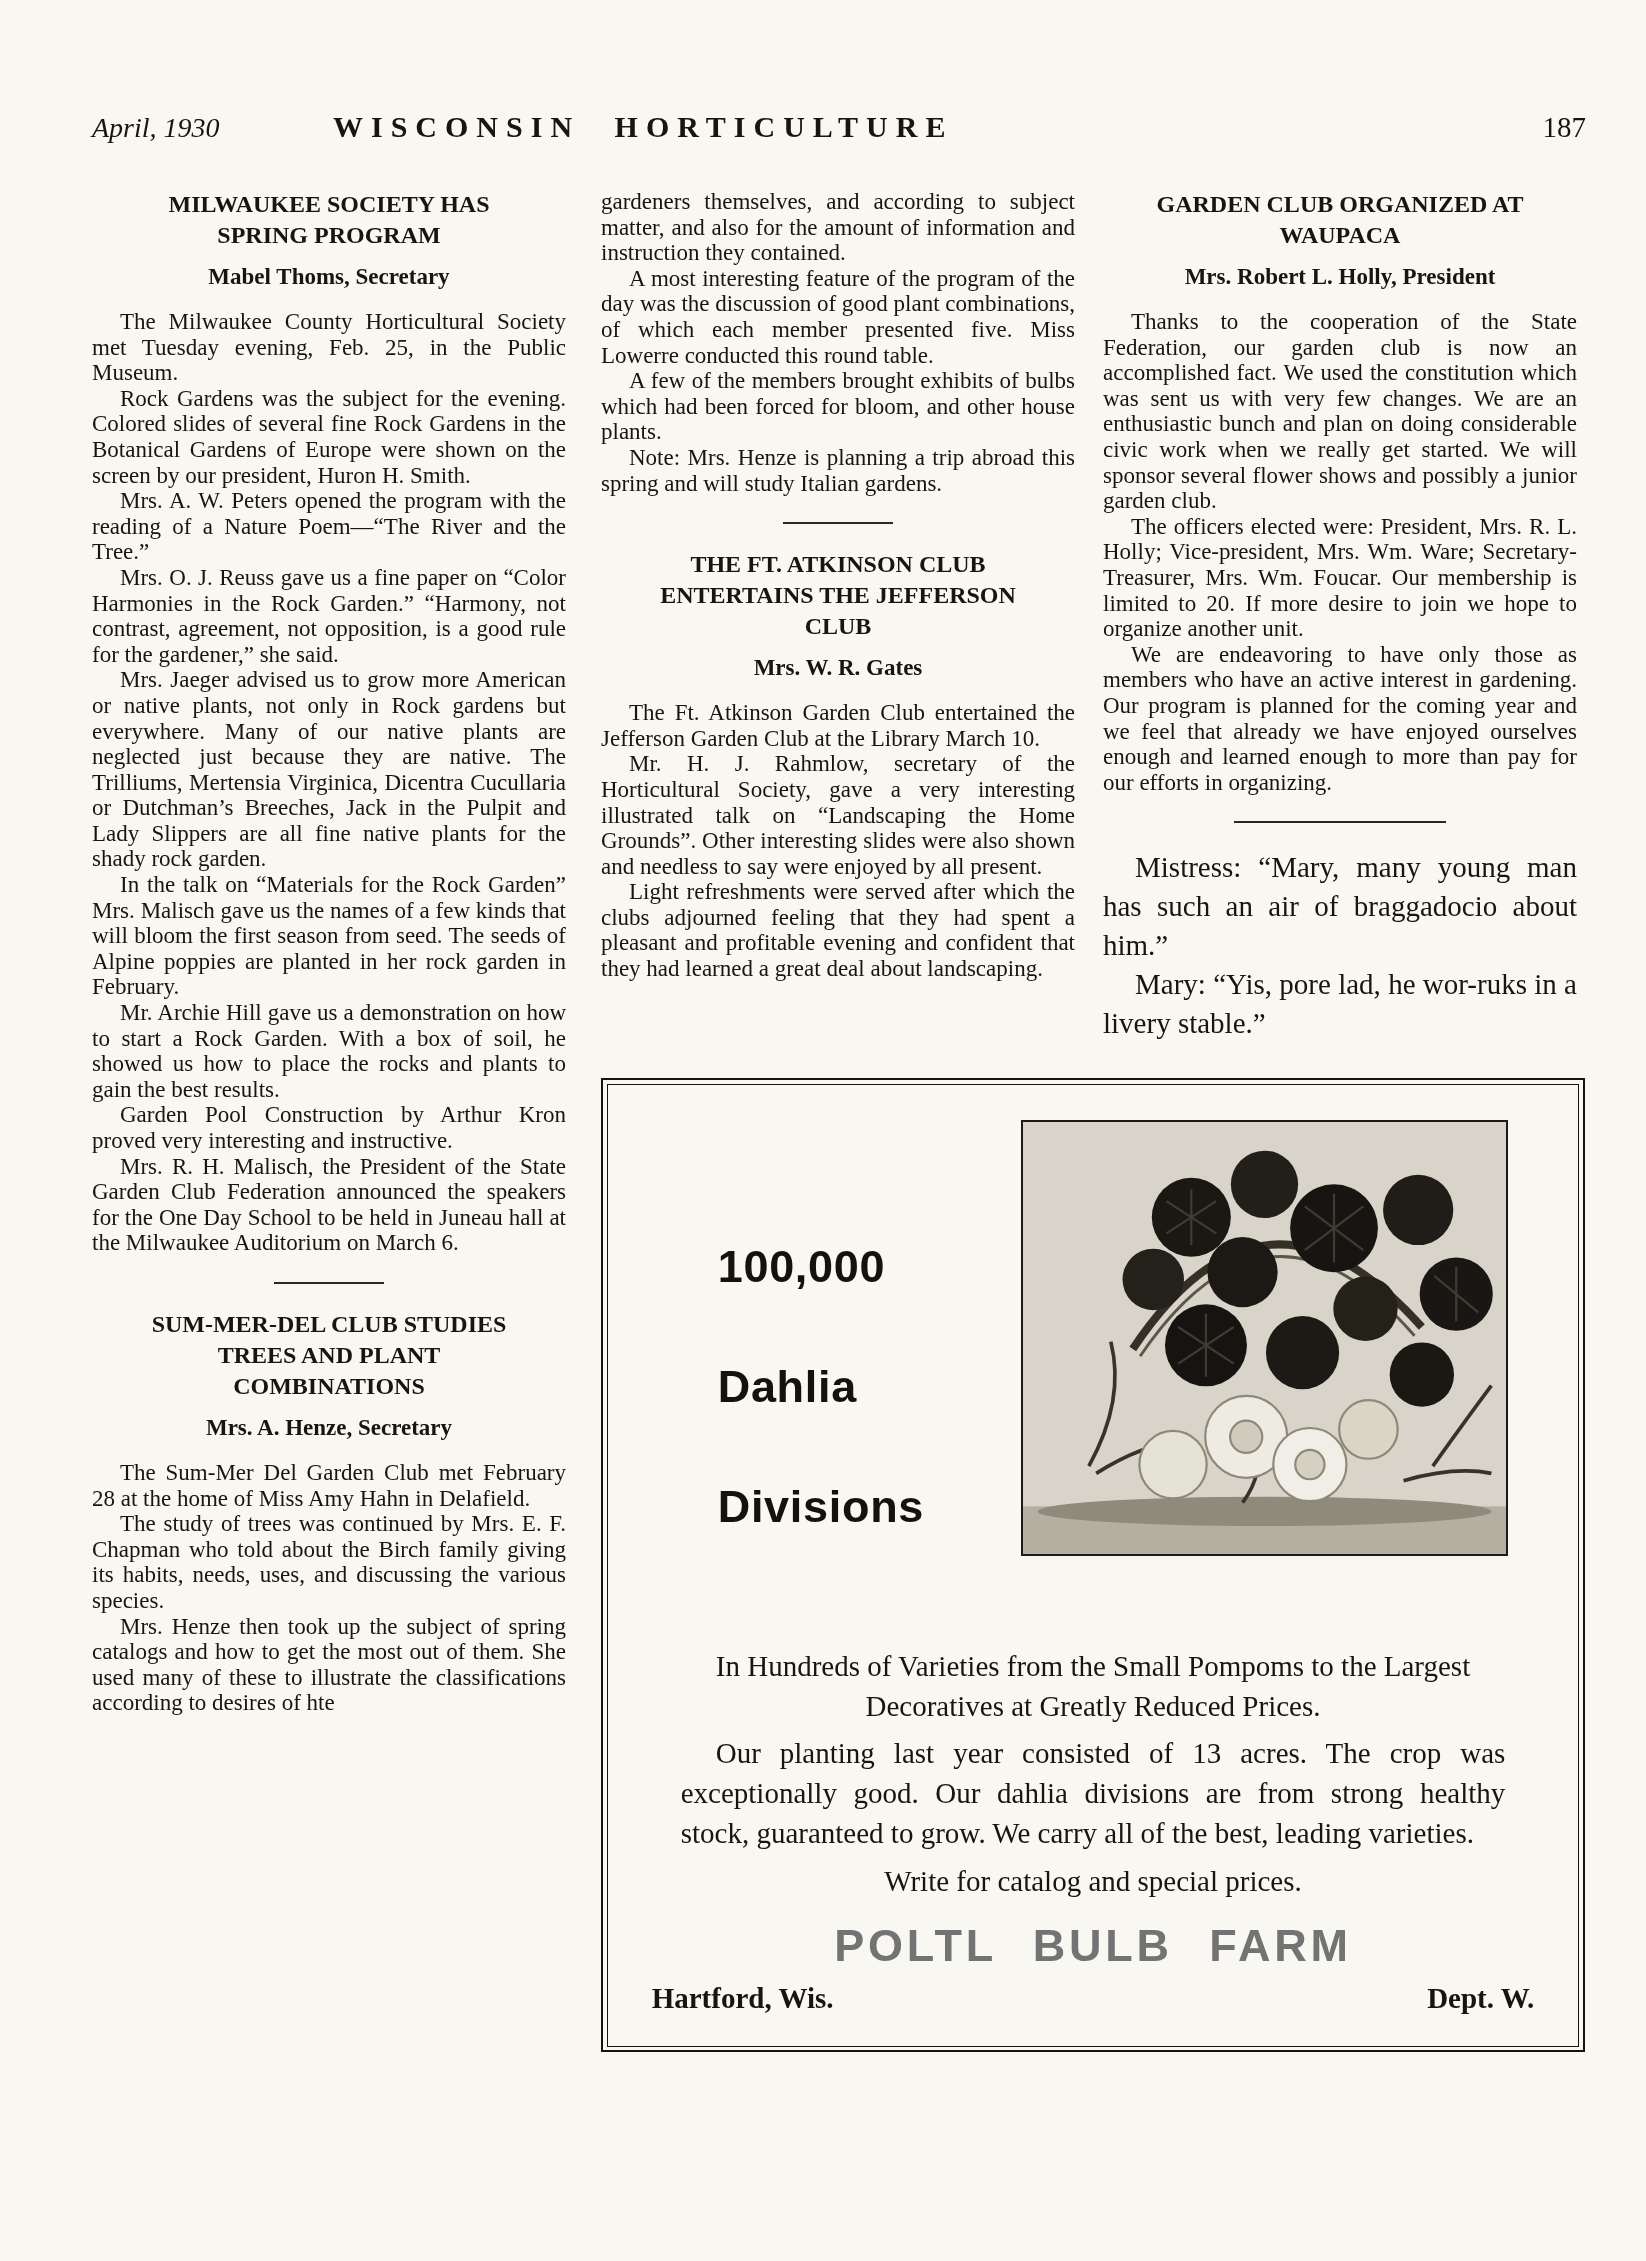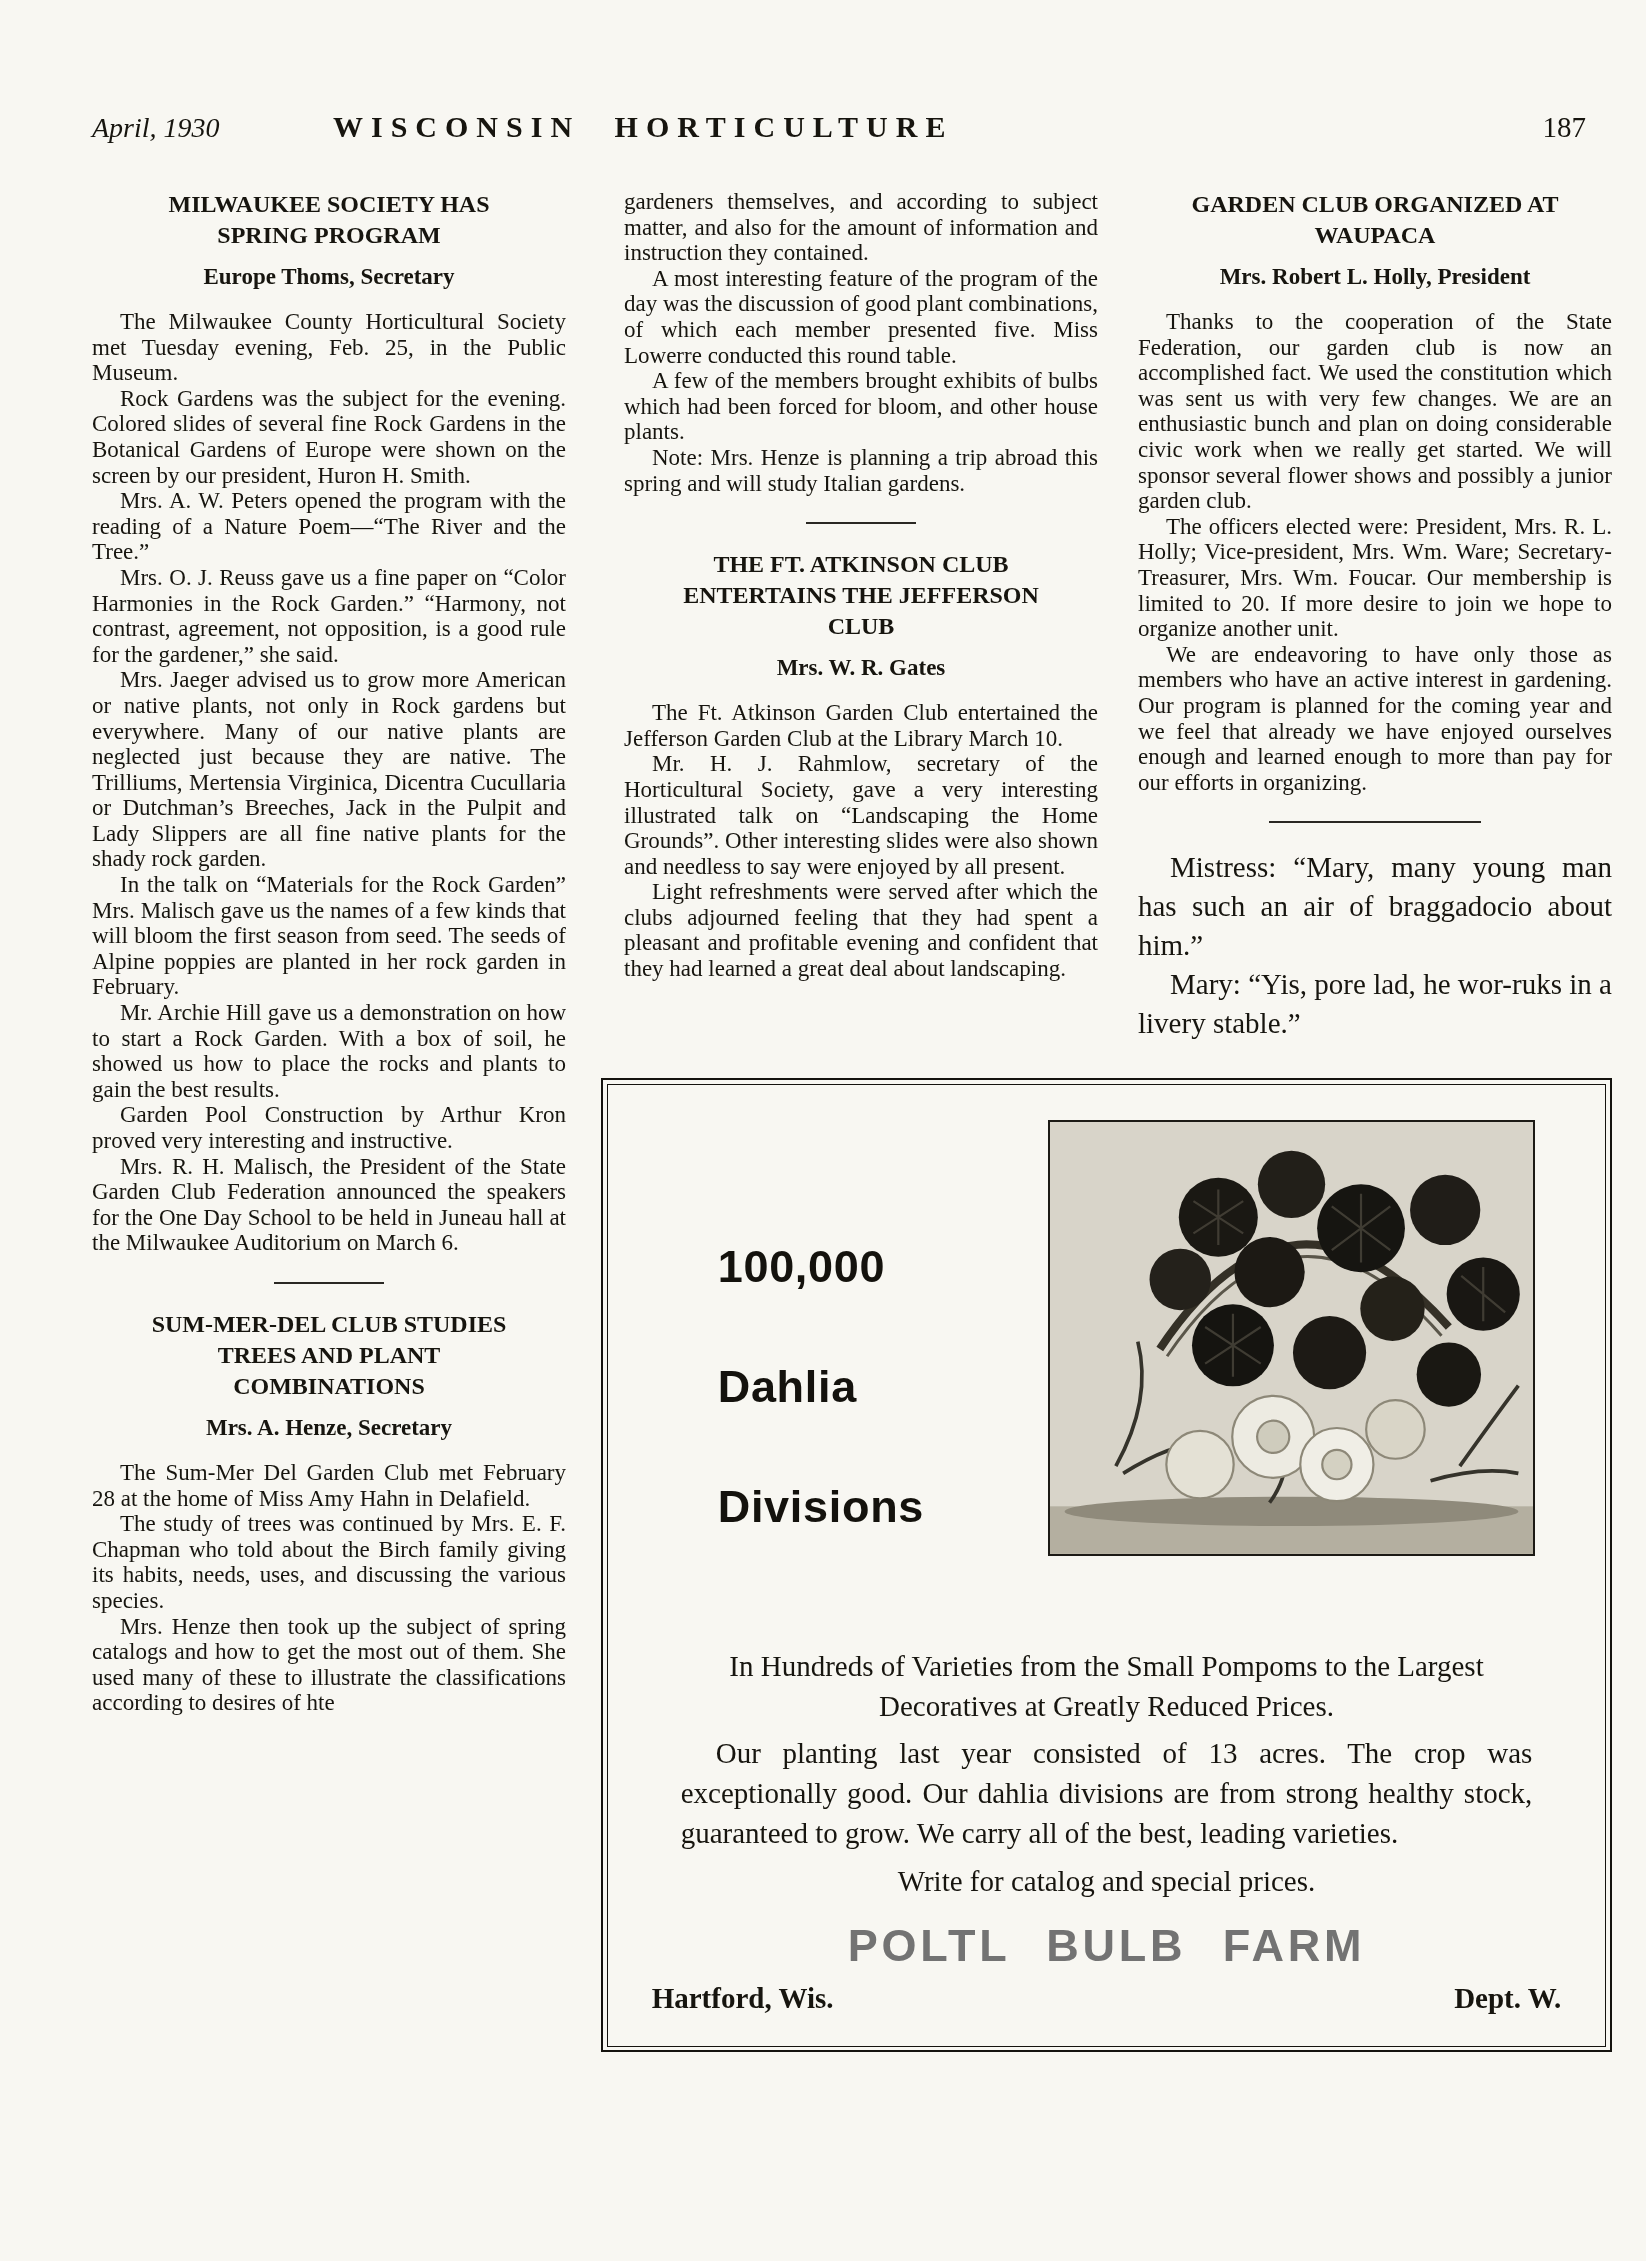--- a/index.html
+++ b/index.html
@@ -22,21 +22,21 @@
   .runhead .journal {
     flex: 1; text-align: left; font-weight: bold;
     font-size: 30px; letter-spacing: 8px; word-spacing: 19px;
   }
   .runhead .pageno { width: 241px; text-align: right; font-size: 29px; }
 
   
   .content { display: flex; gap: 35px; margin-top: 45px; }
   .col { width: 474px; flex: 0 0 474px; }
   .right-region { flex: 0 0 984px; }
-  .text-cols { display: flex; gap: 40px; margin-left: 23px; }
+  .text-cols { display: flex; gap: 28px; }
 
   
   .art-title {
     font-weight: bold; text-align: center;
     font-size: 24px; line-height: 31px;
     max-width: 395px; margin: 0 auto 13px;
   }
   .byline {
     font-weight: bold; text-align: center;
     font-size: 23px; margin: 0 0 19px;
@@ -100,21 +100,21 @@
     <span class="date">April, 1930</span>
     <span class="journal">WISCONSIN HORTICULTURE</span>
     <span class="pageno">187</span>
   </div>
 
   <div class="content">
 
     <div class="col bodytext">
       <section>
         <h2 class="art-title">MILWAUKEE SOCIETY HAS SPRING PROGRAM</h2>
-        <div class="byline">Europe Thoms, Secretary</div>
+        <div class="byline">Mabel Thoms, Secretary</div>
         <p>The Milwaukee County Horticultural Society met Tuesday evening, Feb. 25, in the Public Museum.</p>
         <p>Rock Gardens was the subject for the evening.  Colored slides of several fine Rock Gardens in the Botanical Gardens of Europe were shown on the screen by our president, Huron H. Smith.</p>
         <p>Mrs. A. W. Peters opened the program with the reading of a Nature Poem—“The River and the Tree.”</p>
         <p>Mrs. O. J. Reuss gave us a fine paper on “Color Harmonies in the Rock Garden.”  “Harmony, not contrast, agreement, not opposition, is a good rule for the gardener,” she said.</p>
         <p>Mrs. Jaeger advised us to grow more American or native plants, not only in Rock gardens but everywhere. Many of our native plants are neglected just because they are native.  The Trilliums, Mertensia Virginica, Dicentra Cucullaria or Dutchman’s Breeches, Jack in the Pulpit and Lady Slippers are all fine native plants for the shady rock garden.</p>
         <p>In the talk on “Materials for the Rock Garden” Mrs. Malisch gave us the names of a few kinds that will bloom the first season from seed.  The seeds of Alpine poppies are planted in her rock garden in February.</p>
         <p>Mr. Archie Hill gave us a demonstration on how to start a Rock Garden.  With a box of soil, he showed us how to place the rocks and plants to gain the best results.</p>
         <p>Garden Pool Construction by Arthur Kron proved very interesting and instructive.</p>
         <p>Mrs. R. H. Malisch, the President of the State Garden Club Federation announced the speakers for the One Day School to be held in Juneau hall at the Milwaukee Auditorium on March 6.</p>
       </section>

